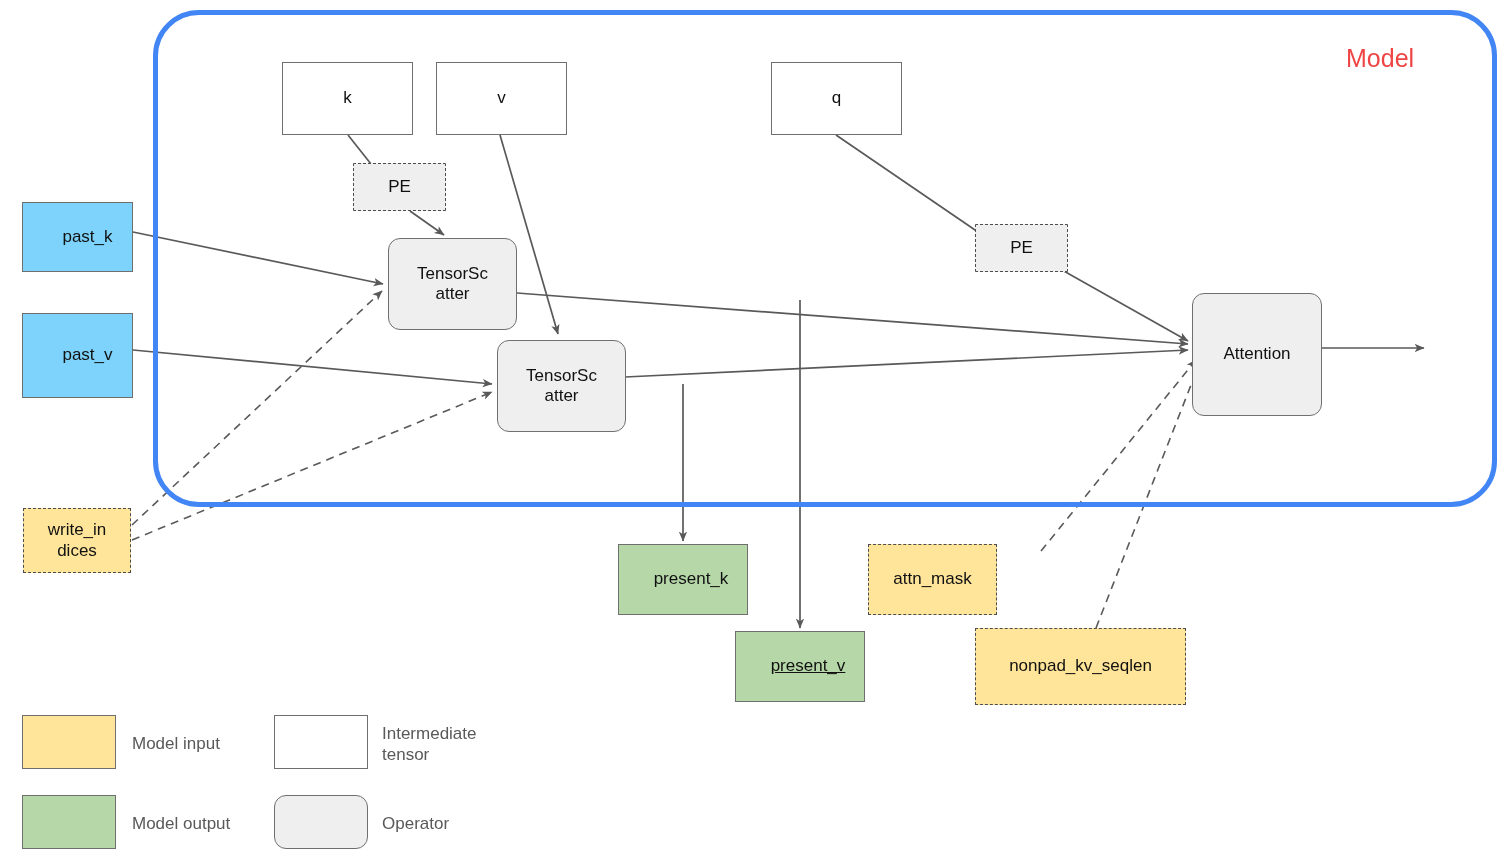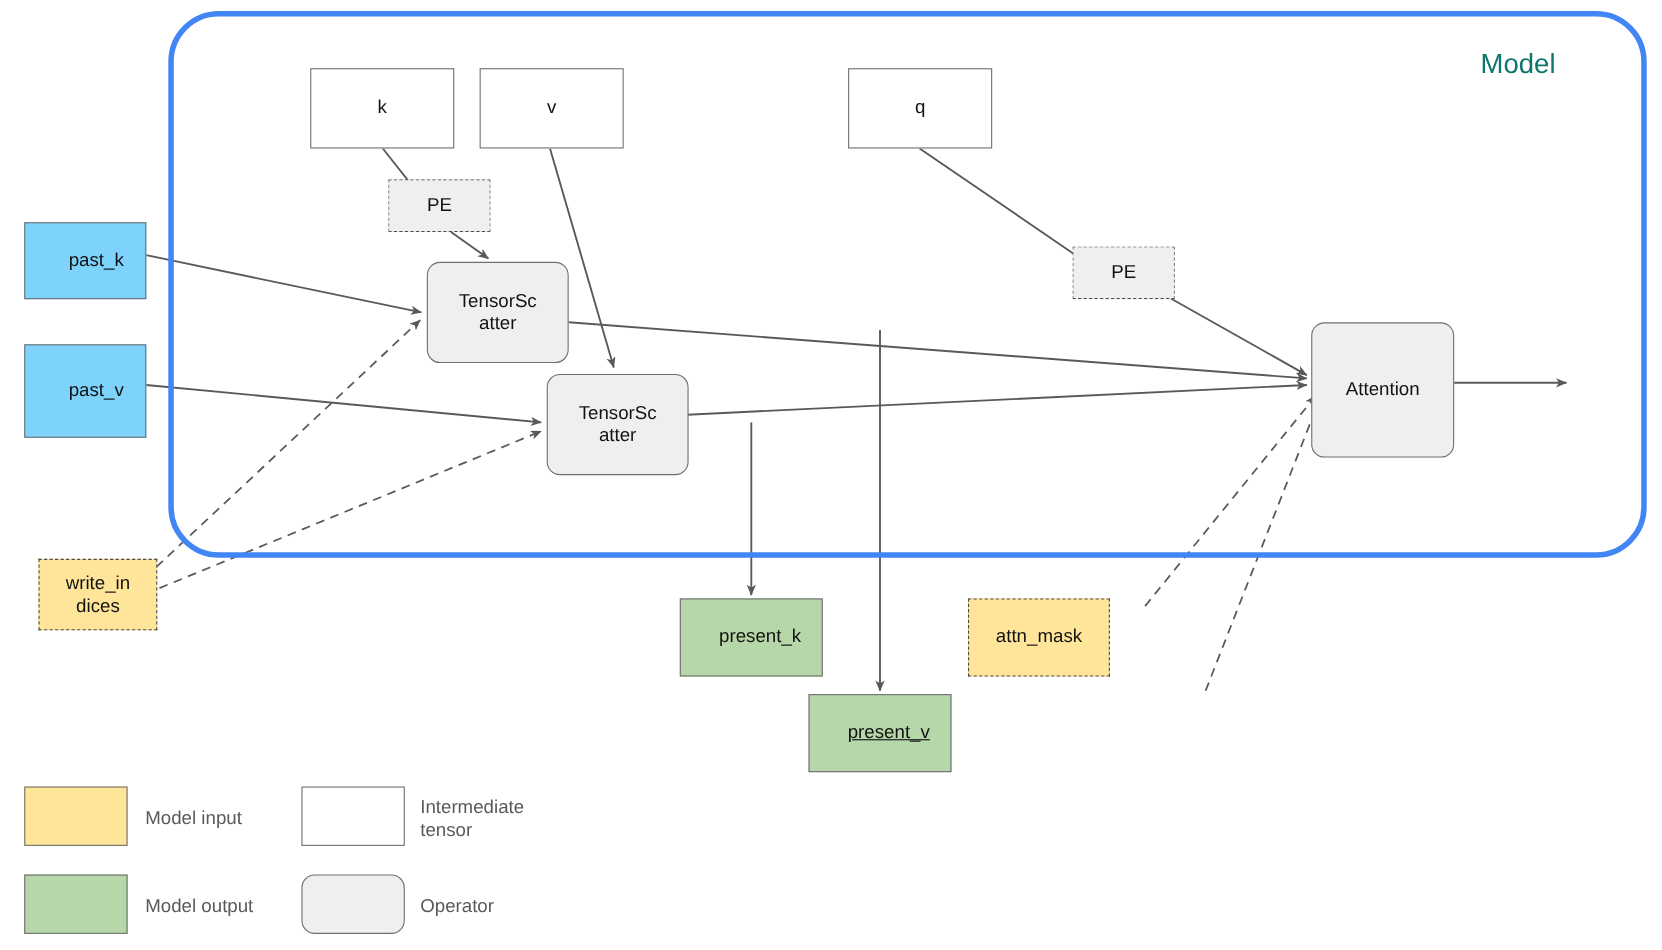--- a/index.html
+++ b/index.html
@@ -41,21 +41,20 @@
   }
   
   .n-input {
     background: #7dd3fc;
     border: 1.6px solid #6f6f6f;
     padding-left: 20px;
   }
   .n-input-dashed {
     background: #ffe599;
     border: 1.8px dashed #4d4d4d;
-    margin-left: 12px;
   }
   .n-output {
     background: #b6d7a8;
     border: 1.6px solid #6f6f6f;
     padding-left: 16px;
   }
   .n-tensor {
     background: #ffffff;
     border: 1.6px solid #6f6f6f;
   }
@@ -79,21 +78,21 @@
     border: 5px solid #4285f4;
     border-radius: 46px;
     box-sizing: border-box;
     background: transparent;
     z-index: 1;
   }
   #model-label {
     position: absolute;
     left: 1346px;
     top: 44px;
-    color: #0f766e;
+    color: #ef4444;
     font-size: 25px;
     z-index: 2;
   }
   
   #legend {
     position: absolute;
     left: 22px;
     top: 706px;
     width: 520px;
     height: 150px;
@@ -196,20 +195,21 @@
 atter</div>
 
   <div class="node n-op" style="left:1192px; top:293px; width:130px; height:123px;">Attention</div>
 
   <div class="node n-output" style="left:618px; top:544px; width:130px; height:71px;">present_k</div>
 
   <div class="node n-output" style="left:735px; top:631px; width:130px; height:71px;text-decoration:underline;">present_v</div>
 
   <div class="node n-input-dashed" style="left:868px; top:544px; width:129px; height:71px;">attn_mask</div>
 
+  <div class="node n-input-dashed" style="left:975px; top:628px; width:211px; height:77px;">nonpad_kv_seqlen</div>
 
   <div id="legend">
 
     <div class="legend-swatch sw-input" style="left:0px; top:9px; width:94px; height:54px;"></div>
     <div class="legend-text" style="left:110px; top:27px;">Model input</div>
 
     <div class="legend-swatch sw-tensor" style="left:252px; top:9px; width:94px; height:54px;"></div>
     <div class="legend-text" style="left:360px; top:17px;">Intermediate
 tensor</div>
 

